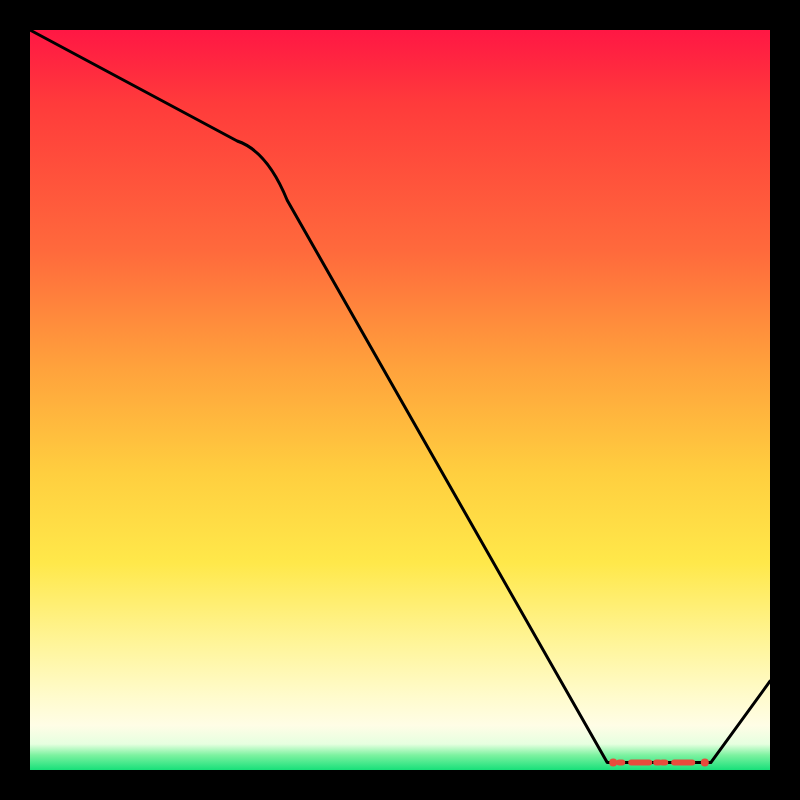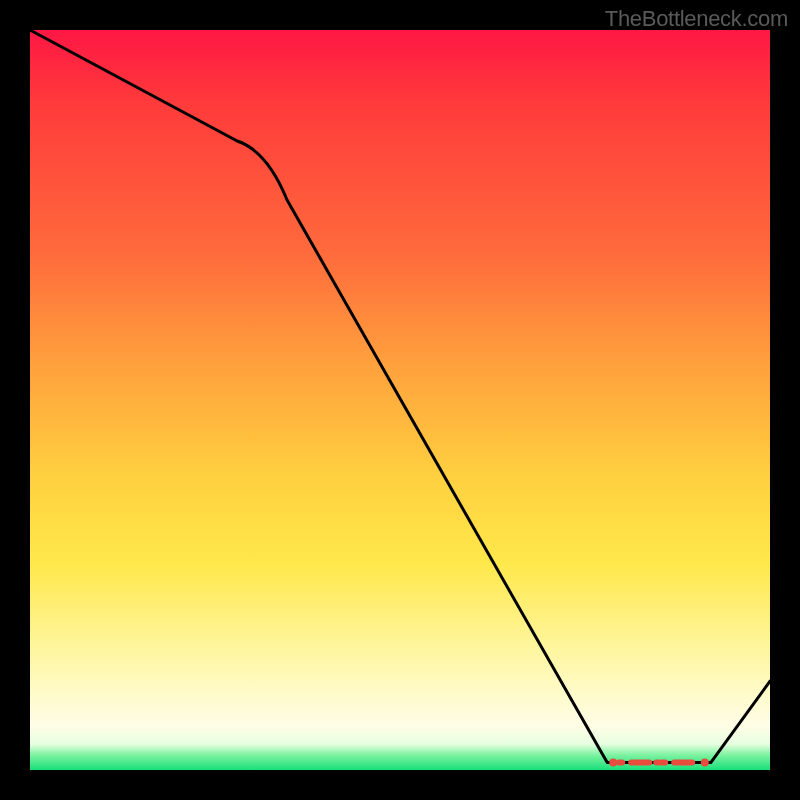--- a/index.html
+++ b/index.html
@@ -70,21 +70,20 @@
     color: #5a5a5a;
     font-size: 22px;
     font-weight: 400;
     letter-spacing: -0.3px;
   }
 </style>
 </head>
 <body>
 
 <div class="stage">
-  <div class="attribution">TheBottleneck.com</div>
 
   <div class="plot">
     <svg viewBox="0 0 740 740" preserveAspectRatio="none">
 
       <path id="curve" class="line-path" d="M 0 0 L 207.20000000000002 111 Q 237.20000000000002 121 257.20000000000005 170.19999999999993 L 577.2 732.6 L 680.8000000000001 732.6 L 740 651.2"></path>
 
       <g id="flat">
           <circle class="flat-marker-dot" cx="583.2" cy="732.6" r="4"></circle>
           <line class="flat-marker" x1="589.2" y1="732.6" x2="668.8000000000001" y2="732.6"></line>
           <circle class="flat-marker-dot" cx="674.8000000000001" cy="732.6" r="4"></circle>

